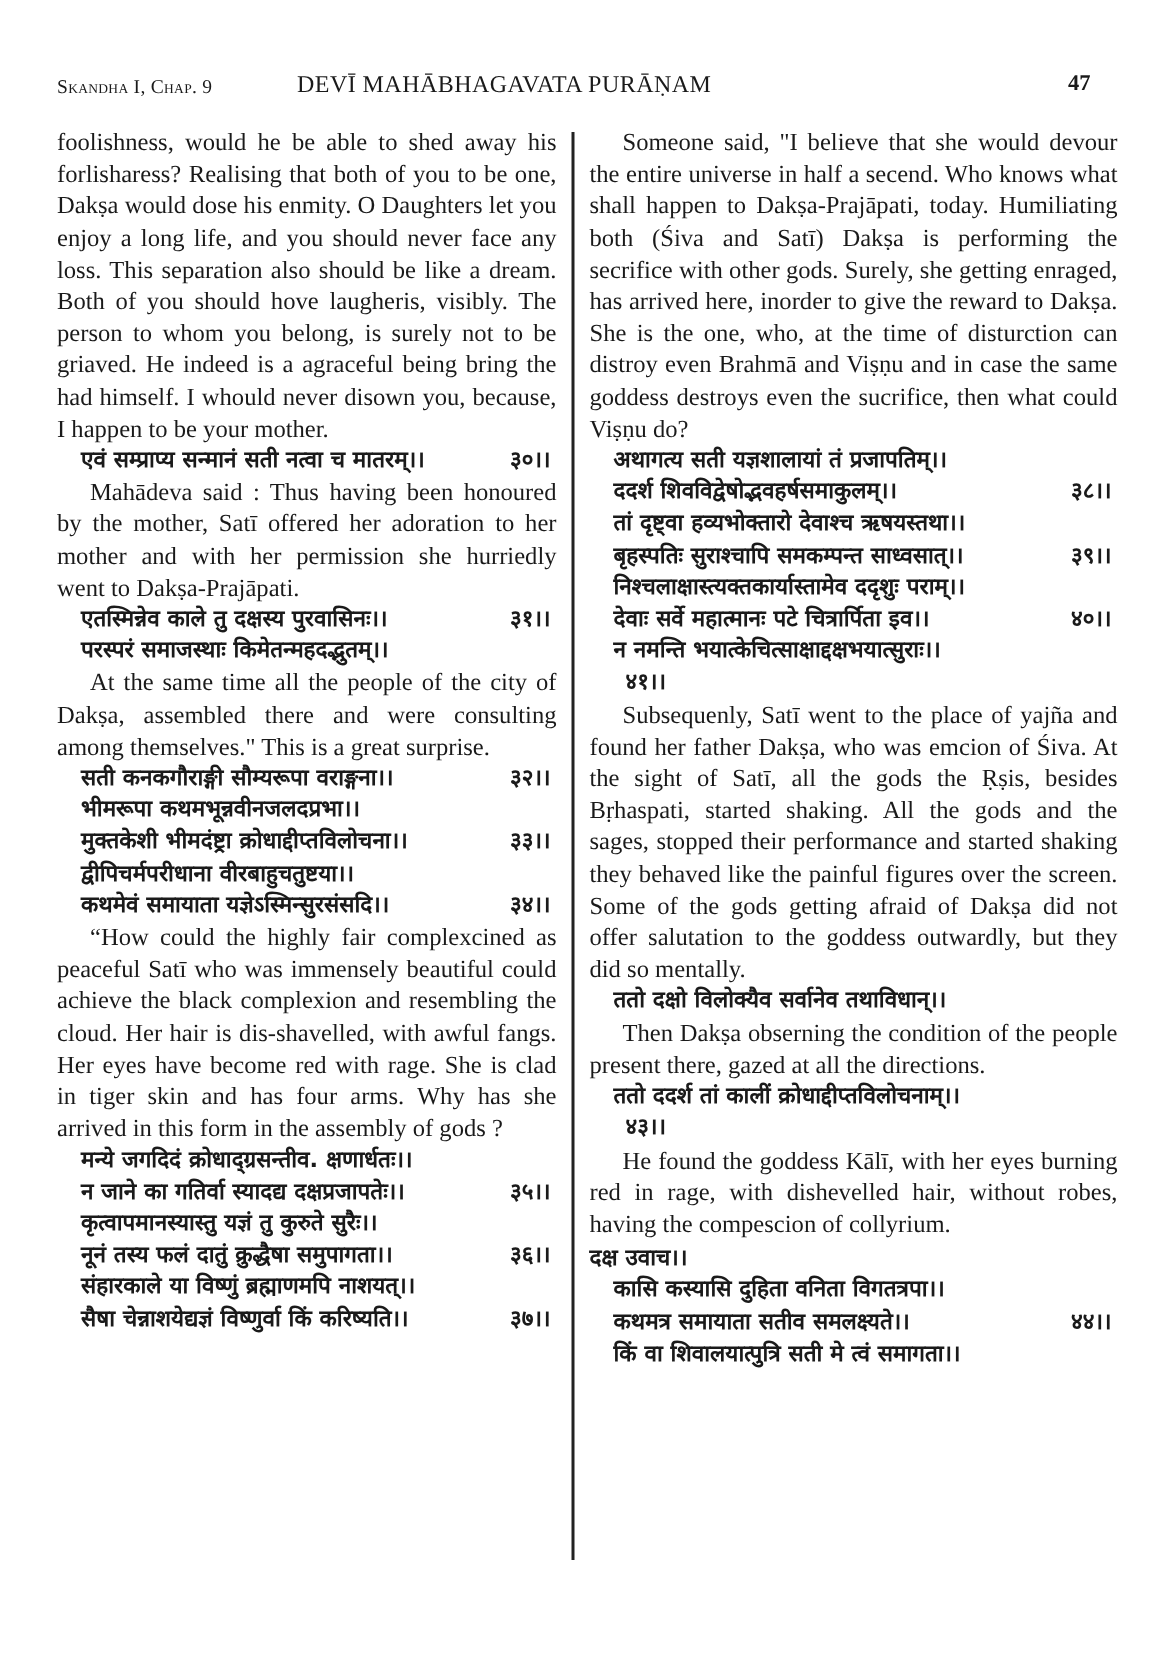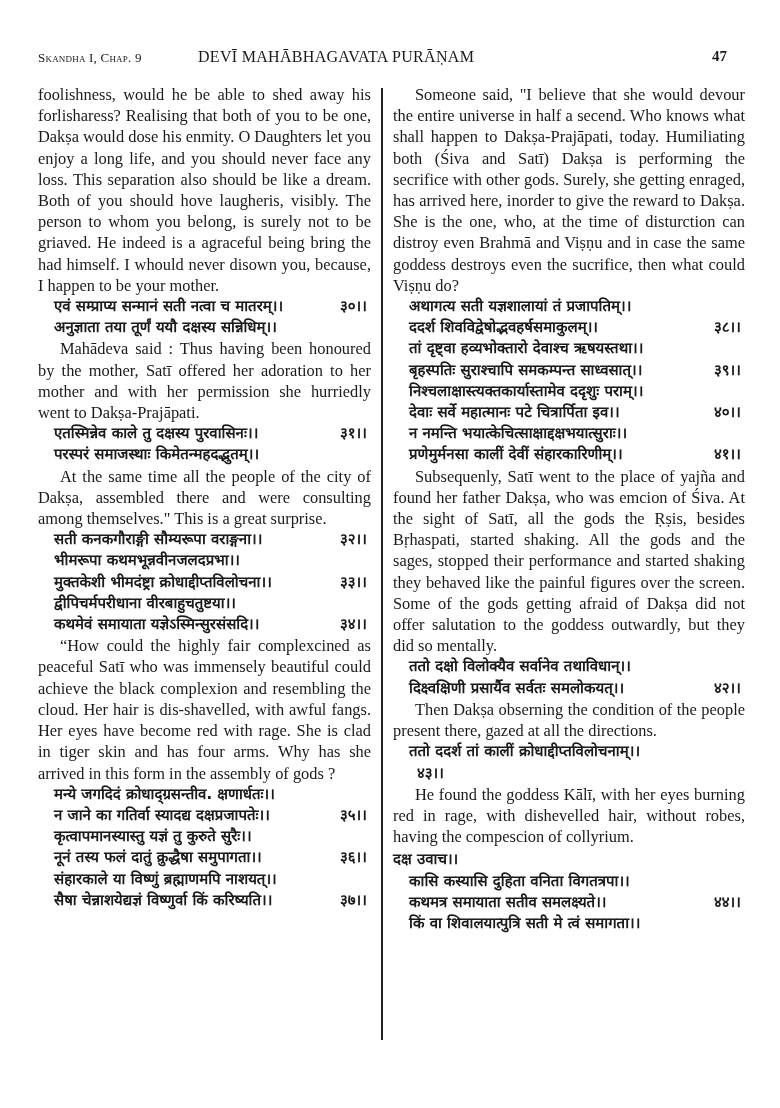--- a/index.html
+++ b/index.html
@@ -28,24 +28,20 @@
   <span class="hdr-right">47</span>
 </div>
 
 <div class="divider"></div>
 
 <div class="col col-left">
   <p class="para">foolishness, would he be able to shed away his forlisharess? Realising that both of you to be one, Dakṣa would dose his enmity. O Daughters let you enjoy a long life, and you should never face any loss. This separation also should be like a dream. Both of you should hove laugheris, visibly. The person to whom you belong, is surely not to be griaved. He indeed is a agraceful being bring the had himself. I whould never disown you, because, I happen to be your mother.</p>
   <div class="verse">
       <span>एवं सम्प्राप्य सन्मानं सती नत्वा च मातरम्।।</span>
       <span class="num">३०।।</span>
-    </div>
-  <div class="verse">
-      <span>अनुज्ञाता तया तूर्णं ययौ दक्षस्य सन्निधिम्।।</span>
-      <span class="num"></span>
     </div>
   <p class="para indent">Mahādeva said : Thus having been honoured by the mother, Satī offered her adoration to her mother and with her permission she hurriedly went to Dakṣa-Prajāpati.</p>
   <div class="verse">
       <span>एतस्मिन्नेव काले तु दक्षस्य पुरवासिनः।।</span>
       <span class="num">३१।।</span>
     </div>
   <div class="verse">
       <span>परस्परं   समाजस्थाः   किमेतन्महदद्भुतम्।।</span>
       <span class="num"></span>
     </div>
@@ -121,31 +117,26 @@
     </div>
   <div class="verse">
       <span>देवाः सर्वे महात्मानः पटे चित्रार्पिता इव।।</span>
       <span class="num">४०।।</span>
     </div>
   <div class="verse">
       <span>न  नमन्ति  भयात्केचित्साक्षाद्दक्षभयात्सुराः।।</span>
       <span class="num"></span>
     </div>
   <div class="verse">
-      <span>प्रणेमुर्मनसा कालीं देवीं संहारकारिणीम्।।</span>
       <span class="num">४१।।</span>
     </div>
   <p class="para indent">Subsequenly, Satī went to the place of yajña and found her father Dakṣa, who was emcion of Śiva. At the sight of Satī, all the gods the Ṛṣis, besides Bṛhaspati, started shaking. All the gods and the sages, stopped their performance and started shaking they behaved like the painful figures over the screen. Some of the gods getting afraid of Dakṣa did not offer salutation to the goddess outwardly, but they did so mentally.</p>
   <div class="verse">
       <span>ततो दक्षो विलोक्यैव सर्वानेव तथाविधान्।।</span>
       <span class="num"></span>
-    </div>
-  <div class="verse">
-      <span>दिक्ष्वक्षिणी प्रसार्यैव सर्वतः समलोकयत्।।</span>
-      <span class="num">४२।।</span>
     </div>
   <p class="para indent">Then Dakṣa obserning the condition of the people present there, gazed at all the directions.</p>
   <div class="verse">
       <span>ततो ददर्श तां कालीं क्रोधाद्दीप्तविलोचनाम्।।</span>
       <span class="num"></span>
     </div>
   <div class="verse">
       <span class="num">४३।।</span>
     </div>
   <p class="para indent">He found the goddess Kālī, with her eyes burning red in rage, with dishevelled hair, without robes, having the compescion of collyrium.</p>

